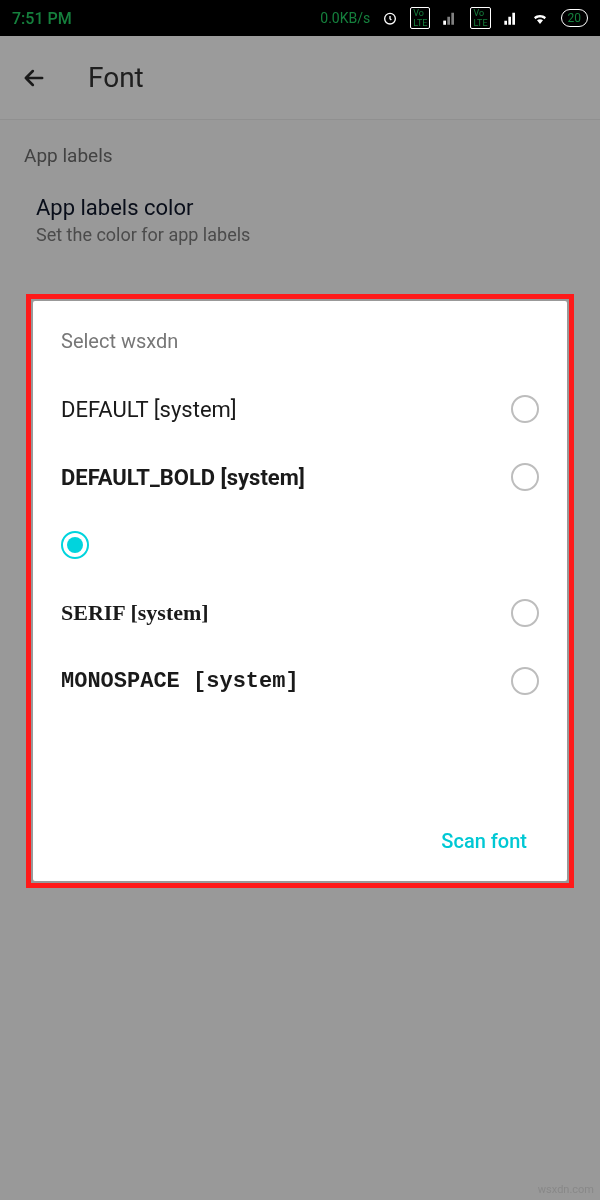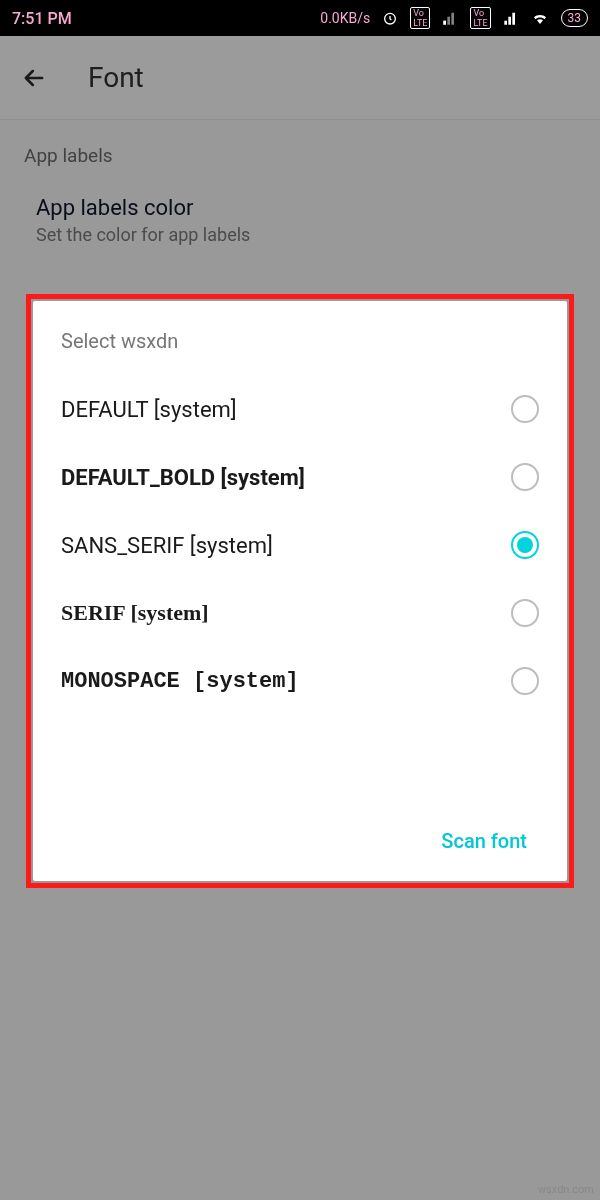--- a/index.html
+++ b/index.html
@@ -1,18 +1,18 @@
 <!DOCTYPE html>
 <html><head>
   <meta charset="utf-8">
   <style>
     * { margin: 0; padding: 0; box-sizing: border-box; font-family: Roboto, Arial, sans-serif; }
     body { width: 600px; height: 1200px; background: #6f6f6f; position: relative; overflow: hidden; }
     
-    .status-bar { height: 36px; background: #000; color: #f9a8d4; display: flex; align-items: center; justify-content: space-between; padding: 0 12px; font-size: 16px; }
+    .status-bar { height: 36px; background: #000; color: #15803d; display: flex; align-items: center; justify-content: space-between; padding: 0 12px; font-size: 16px; }
     .status-left { font-weight: 500; }
     .status-right { display: flex; align-items: center; gap: 12px; font-size: 14px; }
     .status-icon { display: inline-flex; align-items: center; }
     .battery-pill { border: 1.5px solid #fff; border-radius: 10px; padding: 0 6px; font-size: 12px; line-height: 16px; }
     
     .app-screen { position: absolute; top: 36px; left: 0; right: 0; bottom: 0; background: #f7f7f7; }
     .app-bar { height: 84px; display: flex; align-items: center; padding: 0 20px; gap: 40px; background: #fafafa; border-bottom: 1px solid #e8e8e8; }
     .back-arrow { width: 28px; height: 28px; }
     .app-title { font-size: 28px; color: #333; font-weight: 400; }
     
@@ -68,21 +68,21 @@
     <span class="status-icon">
       <svg width="16" height="16" viewBox="0 0 24 24" fill="#fff">
           <path d="M2 22h4v-6H2zM8 22h4V10H8zM14 22h4V4h-4z"></path>
         </svg>
     </span>
     <span class="status-icon">
       <svg width="18" height="18" viewBox="0 0 24 24" fill="#fff">
           <path d="M12 20l4-5c-2-2-6-2-8 0zM4 11c4-4 12-4 16 0l-2 2.5c-3-3-9-3-12 0z"></path>
         </svg>
     </span>
-    <span class="battery-pill">33</span>
+    <span class="battery-pill">20</span>
   </div>
 </div>
 
 <div class="app-screen">
   <div class="app-bar">
     <span class="back-arrow">
       <svg width="28" height="28" viewBox="0 0 24 24" fill="none" stroke="#2a2a2a" stroke-width="2.2" stroke-linecap="round" stroke-linejoin="round">
           <path d="M19 12H5M11 18l-6-6 6-6"></path>
         </svg>
     </span>
@@ -106,21 +106,20 @@
       <div id="options-host">
           <div class="font-option">
             <div class="font-label ">DEFAULT [system]</div>
             <div class="radio"></div>
           </div>
           <div class="font-option">
             <div class="font-label font-bold">DEFAULT_BOLD [system]</div>
             <div class="radio"></div>
           </div>
           <div class="font-option">
-            <div class="font-label ">SANS_SERIF [system]</div>
             <div class="radio selected"></div>
           </div>
           <div class="font-option">
             <div class="font-label font-serif">SERIF [system]</div>
             <div class="radio"></div>
           </div>
           <div class="font-option">
             <div class="font-label font-mono">MONOSPACE [system]</div>
             <div class="radio"></div>
           </div>

